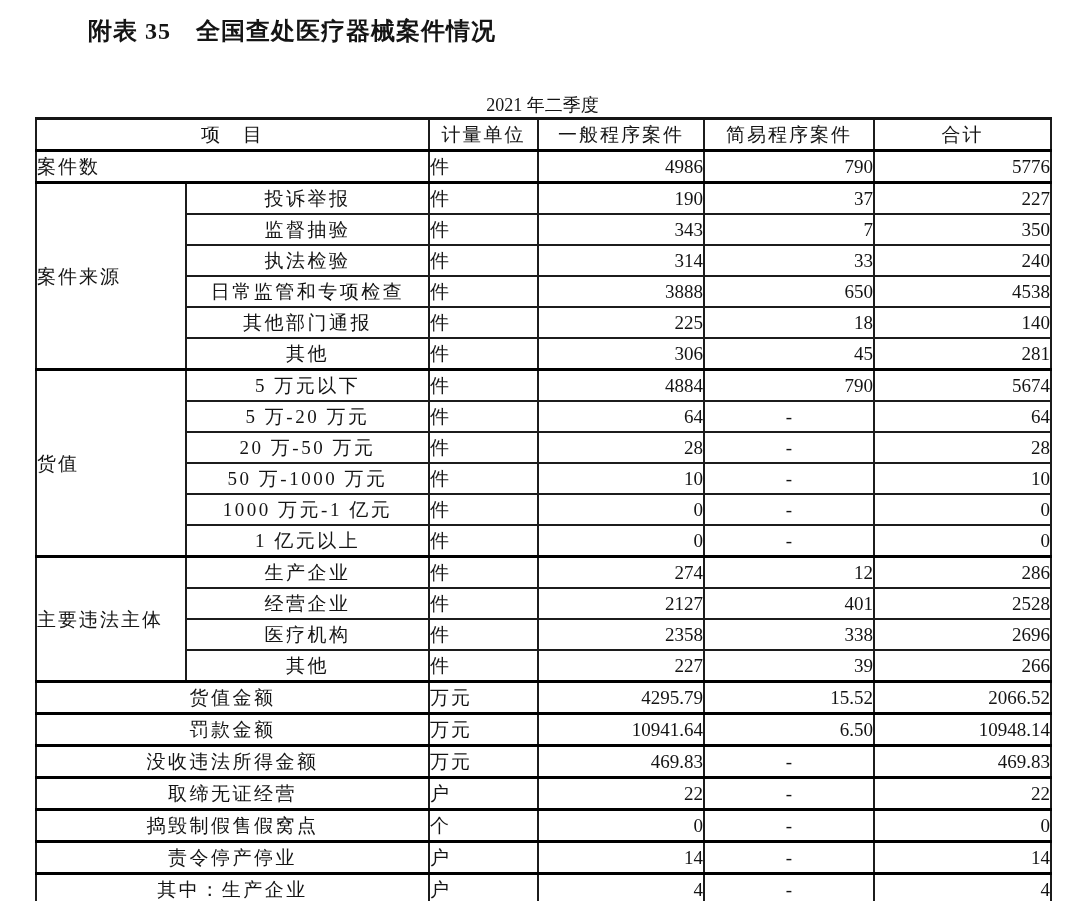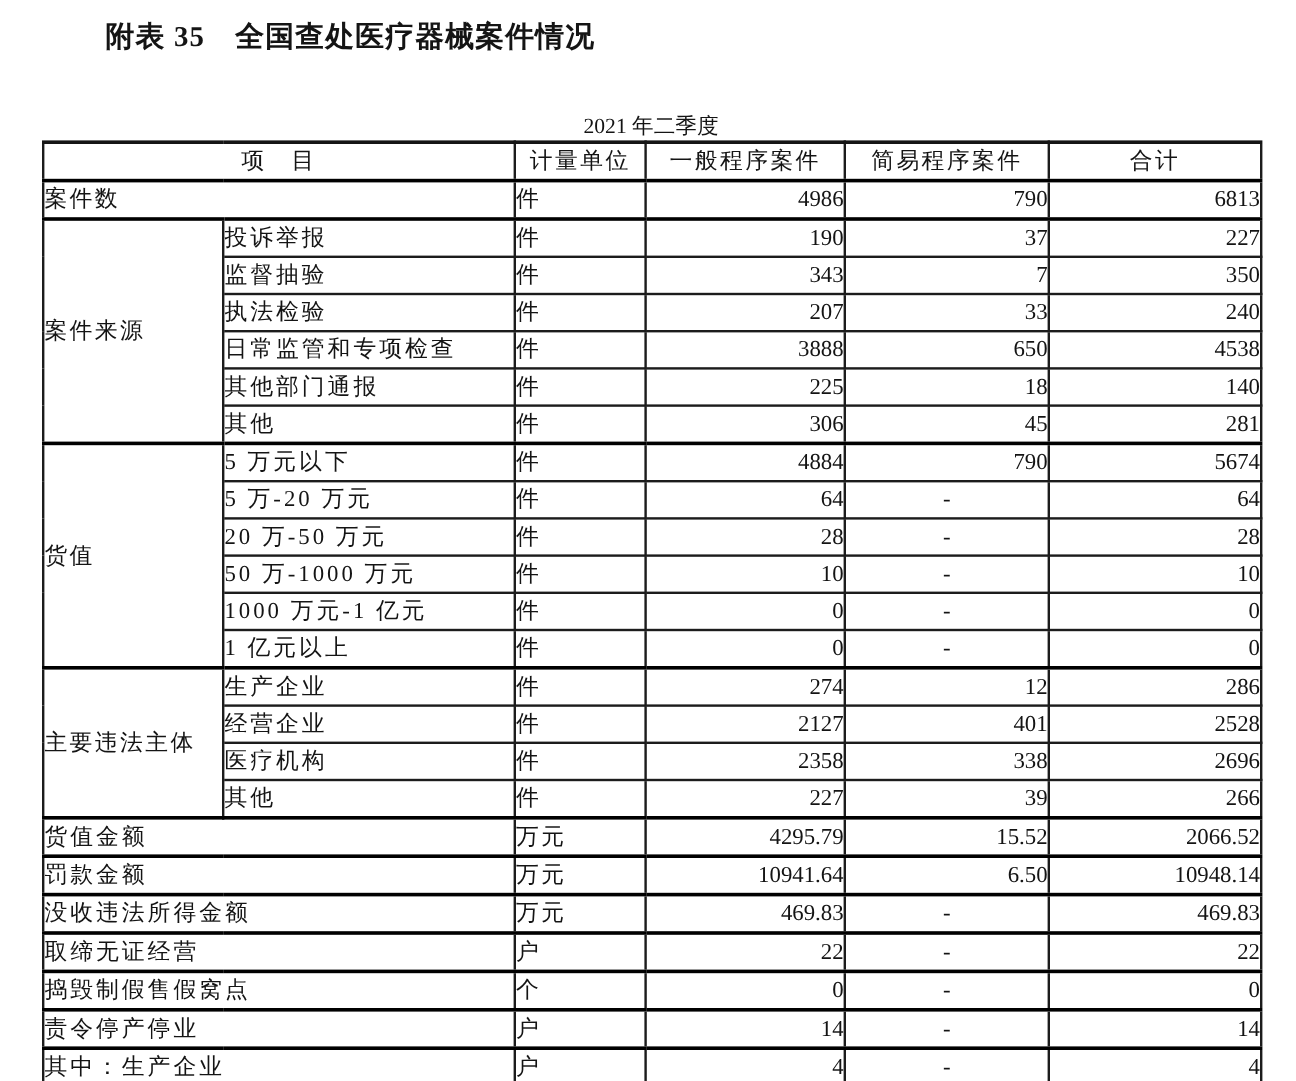--- a/index.html
+++ b/index.html
@@ -39,21 +39,21 @@
     padding: 0;
     font-size: 19px;
     font-weight: normal;
     white-space: nowrap;
     overflow: hidden;
     line-height: 29px;
   }
   tr.sec > td, tr.sec > th { border-top: 3px solid #000000; }
   table.cases { border-top: 3px solid #151515; }
   .ctr  { letter-spacing: 2px; }
-  .lbl  { text-align: left; padding-left: 9px; letter-spacing: 2.5px; }
+  .lbl  { text-align: center; padding-left: 9px; letter-spacing: 2.5px; }
   .num  { text-align: right; padding-right: 12px; }
   .dash { text-align: center; font-weight: bold; }
 </style>
 </head>
 <body>
 
 <div class="doc-title">附表 35　全国查处医疗器械案件情况</div>
 <div class="period">2021 年二季度</div>
 
 <table class="cases">
@@ -73,42 +73,42 @@
     <th class="ctr">一般程序案件</th>
     <th class="ctr">简易程序案件</th>
     <th class="ctr">合计</th>
   </tr>
 
   <tr class="sec">
     <td colspan="2" class="ctr">案件数</td>
     <td class="ctr">件</td>
     <td class="num">4986</td>
     <td class="num">790</td>
-    <td class="num">6813</td>
+    <td class="num">5776</td>
   </tr>
 
   <tr class="sec">
     <td rowspan="6" class="ctr">案件来源</td>
     <td class="lbl">投诉举报</td>
     <td class="ctr">件</td>
     <td class="num">190</td>
     <td class="num">37</td>
     <td class="num">227</td>
   </tr>
   <tr>
     <td class="lbl">监督抽验</td>
     <td class="ctr">件</td>
     <td class="num">343</td>
     <td class="num">7</td>
     <td class="num">350</td>
   </tr>
   <tr>
     <td class="lbl">执法检验</td>
     <td class="ctr">件</td>
-    <td class="num">207</td>
+    <td class="num">314</td>
     <td class="num">33</td>
     <td class="num">240</td>
   </tr>
   <tr>
     <td class="lbl">日常监管和专项检查</td>
     <td class="ctr">件</td>
     <td class="num">3888</td>
     <td class="num">650</td>
     <td class="num">4538</td>
   </tr>

